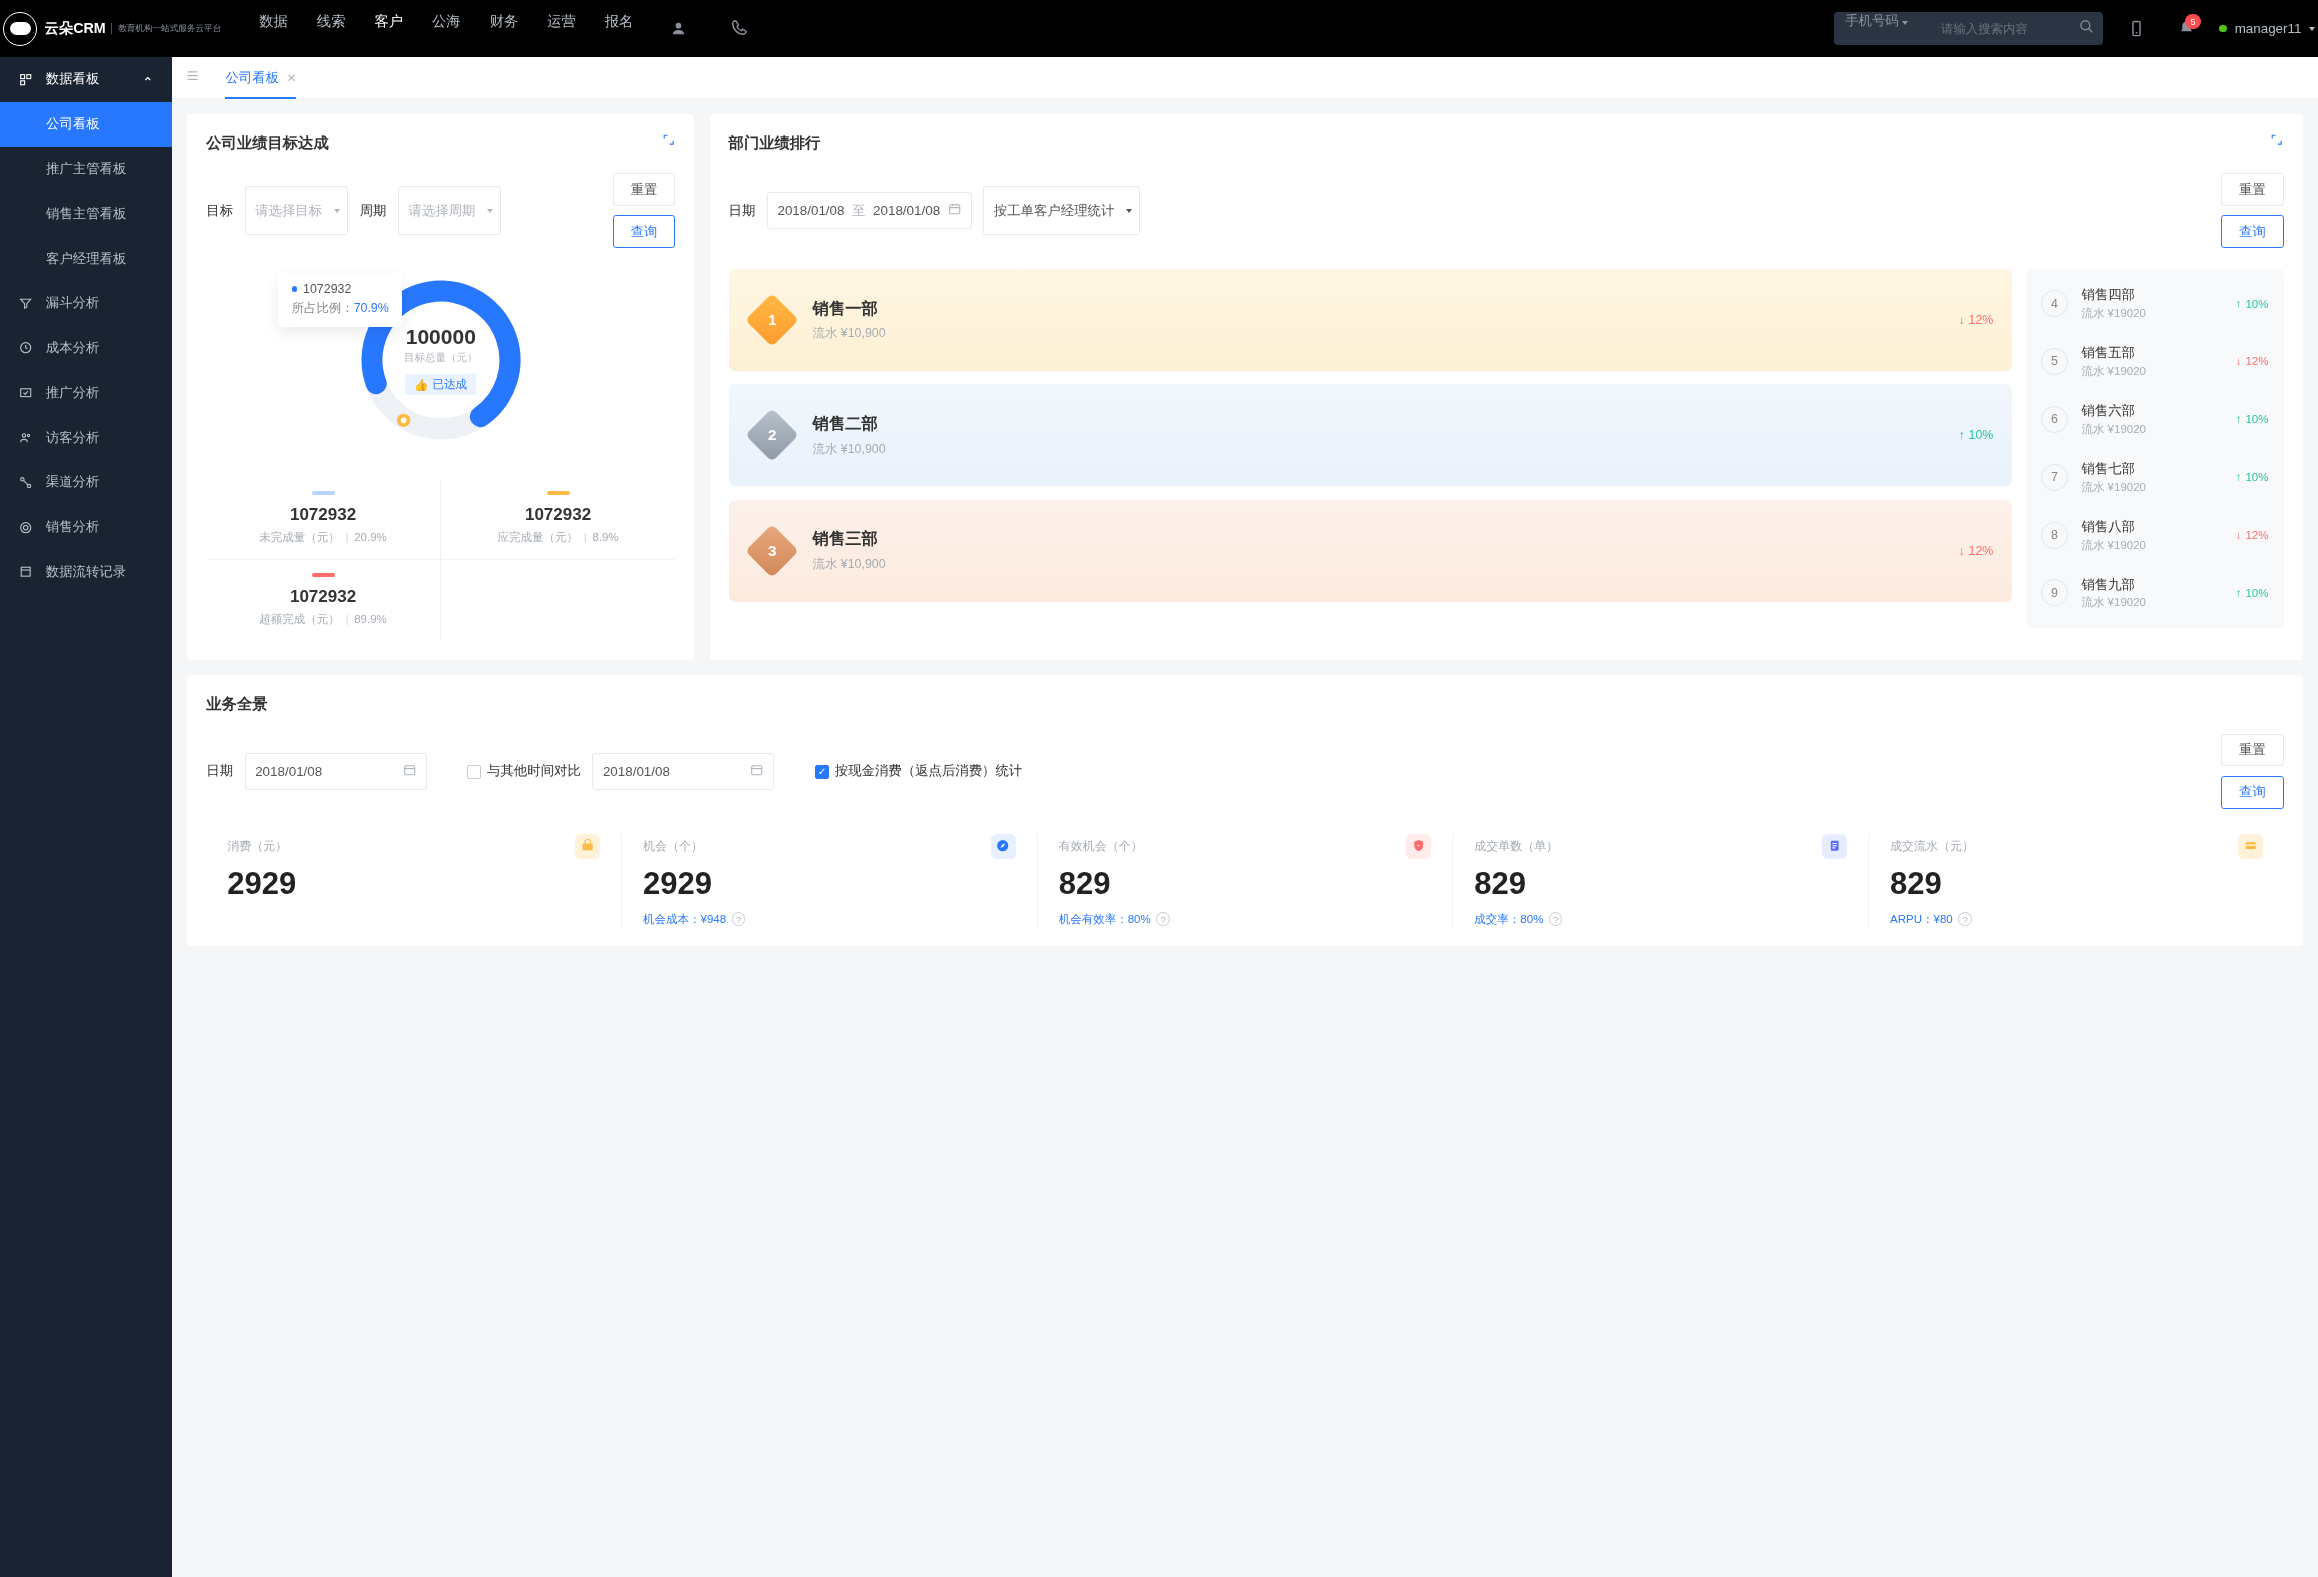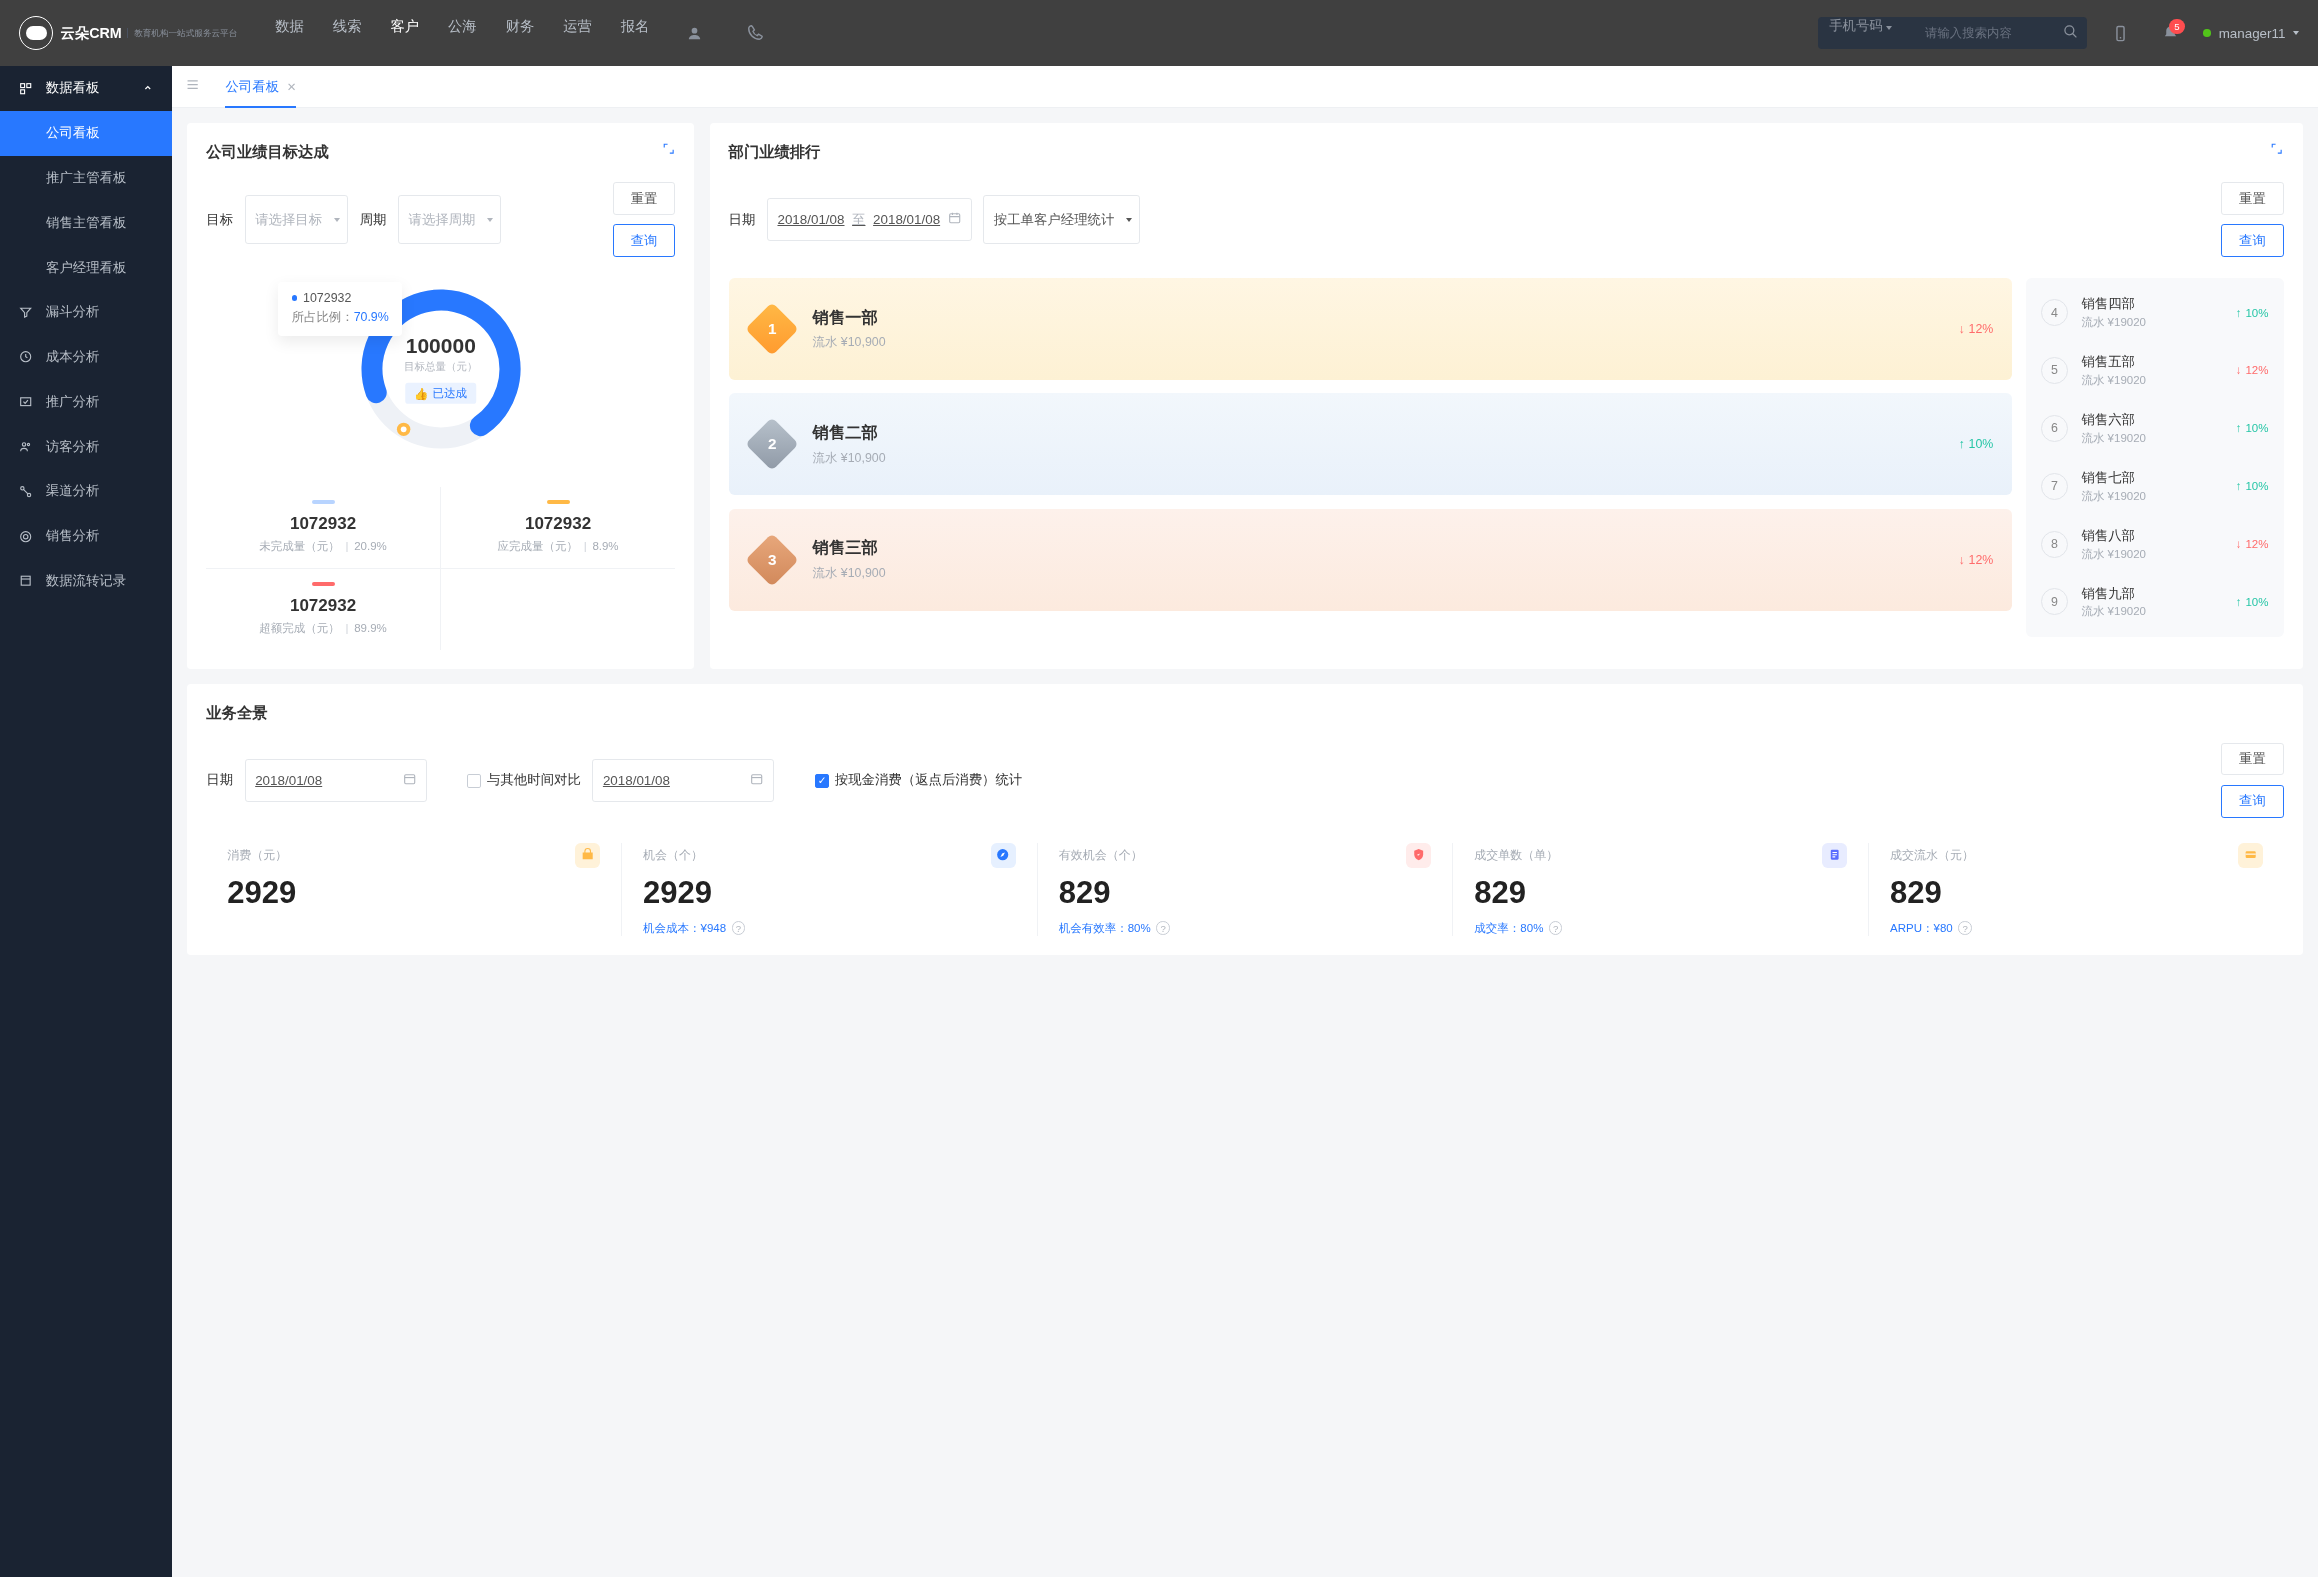--- a/index.html
+++ b/index.html
@@ -1,19 +1,19 @@
 <!DOCTYPE html>
 <html><head>
 <meta charset="utf-8">
 <style>
 * { margin: 0; padding: 0; box-sizing: border-box; }
 body { font-family: -apple-system, "PingFang SC", "Microsoft YaHei", sans-serif; background: #f5f6f8; color: #333; font-size: 13.4px; }
 
 
-.topbar { height: 66px; background: #404040; display: flex; align-items: center; padding: 0 19px; color: #b8bfc8; }
+.topbar { height: 57px; background: #000000; display: flex; align-items: center; padding: 0 3px; color: #b8bfc8; }
 .logo { display: flex; align-items: center; margin-right: 38px; }
 .logo-mark { width: 34px; height: 34px; border-radius: 50%; border: 1.9px solid #fff; display: flex; align-items: center; justify-content: center; margin-right: 7.6px; position: relative; }
 .logo-cloud { width: 21px; height: 13.4px; background: #fff; border-radius: 9.6px; position: relative; }
 .logo-text { font-size: 14.3px; font-weight: 600; color: #fff; }
 .logo-sub { font-size: 8.6px; color: #8a919c; border-left: 1px solid #4a5261; margin-left: 5.7px; padding-left: 5.7px; line-height: 1.2; }
 .topnav { display: flex; gap: 29px; }
 .topnav-item { color: #b8bfc8; cursor: pointer; font-size: 14.3px; }
 .topnav-item.active { color: #fff; font-weight: 500; }
 .topbar-right { margin-left: auto; display: flex; align-items: center; gap: 17px; }
 .search-group { display: flex; align-items: center; }
@@ -107,21 +107,21 @@
 .kpi-row { display: flex; margin-top: 25px; }
 .kpi { flex: 1; padding: 0 21px; position: relative; }
 .kpi:not(:last-child) { border-right: 1px solid #f0f2f5; }
 .kpi .head { display: flex; justify-content: space-between; align-items: center; margin-bottom: 7.6px; }
 .kpi .head .t { color: #a6acb5; font-size: 12px; }
 .kpi .head .ic { width: 25px; height: 25px; border-radius: 5.7px; display: flex; align-items: center; justify-content: center; }
 .kpi .val { font-size: 31px; font-weight: 700; color: #222; }
 .kpi .foot { font-size: 11.5px; color: #2878ff; margin-top: 9.6px; display: flex; align-items: center; gap: 3.8px; }
 .kpi .foot .q { width: 13.4px; height: 13.4px; border: 1px solid #c8cdd5; border-radius: 50%; color: #b0b5bd; font-size: 9.6px; display: inline-flex; align-items: center; justify-content: center; margin-left: 1.9px; }
 
-.date-input { display: inline-flex; align-items: center; border: 1px solid #e5e8ec; border-radius: 2.9px; height: 43px; padding: 0 9.6px; gap: 7.6px; color: #555; text-decoration: underline; }
+.date-input { display: inline-flex; align-items: center; border: 1px solid #e5e8ec; border-radius: 2.9px; height: 37px; padding: 0 9.6px; gap: 7.6px; color: #555; }
 .date-input .cal { color: #b0b5bd; }
 .cbx { width: 14.3px; height: 14.3px; border: 1px solid #c8cdd5; border-radius: 1.9px; display: inline-block; vertical-align: middle; margin-right: 5.7px; }
 .cbx.checked { background: #2878ff; border-color: #2878ff; position: relative; }
 .cbx.checked::after { content: "✓"; color: #fff; font-size: 10.5px; position: absolute; top: -1px; left: 1.9px; }
 
 .chev-down { display: inline-block; width: 0; height: 0; border-left: 3.8px solid transparent; border-right: 3.8px solid transparent; border-top: 4.8px solid currentColor; }
 </style>
 </head>
 <body>
 

